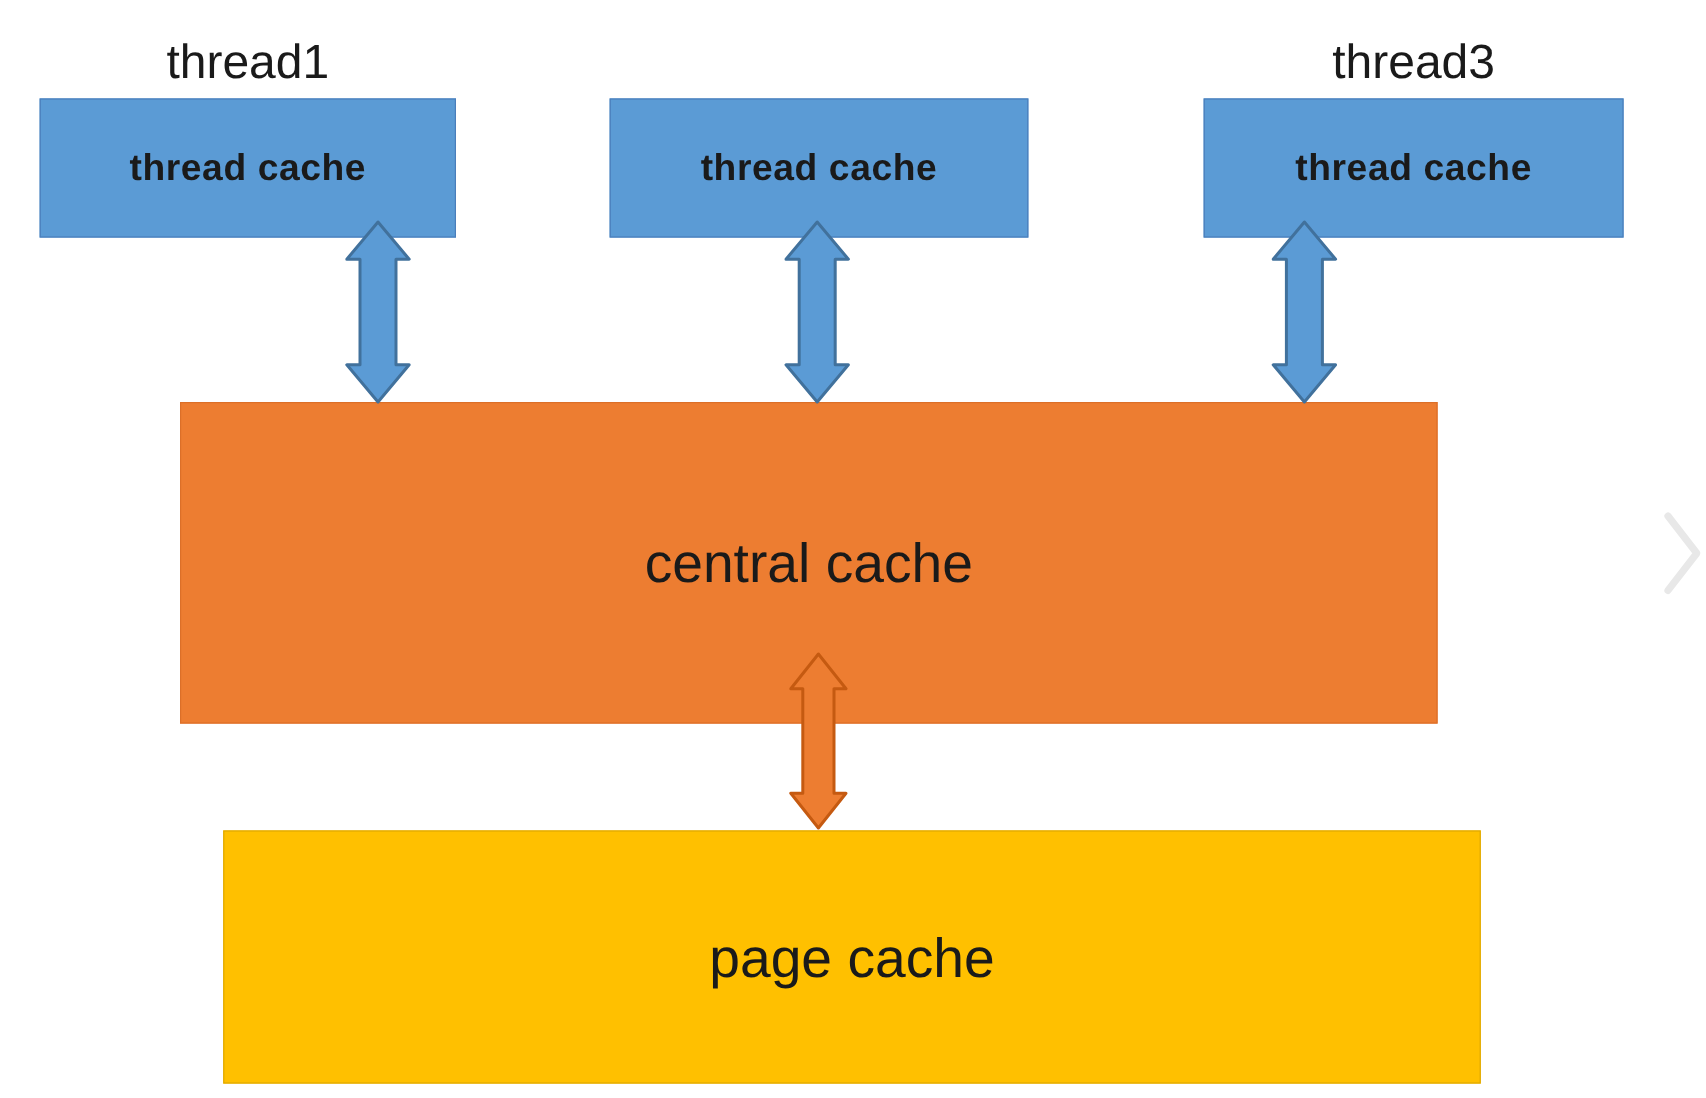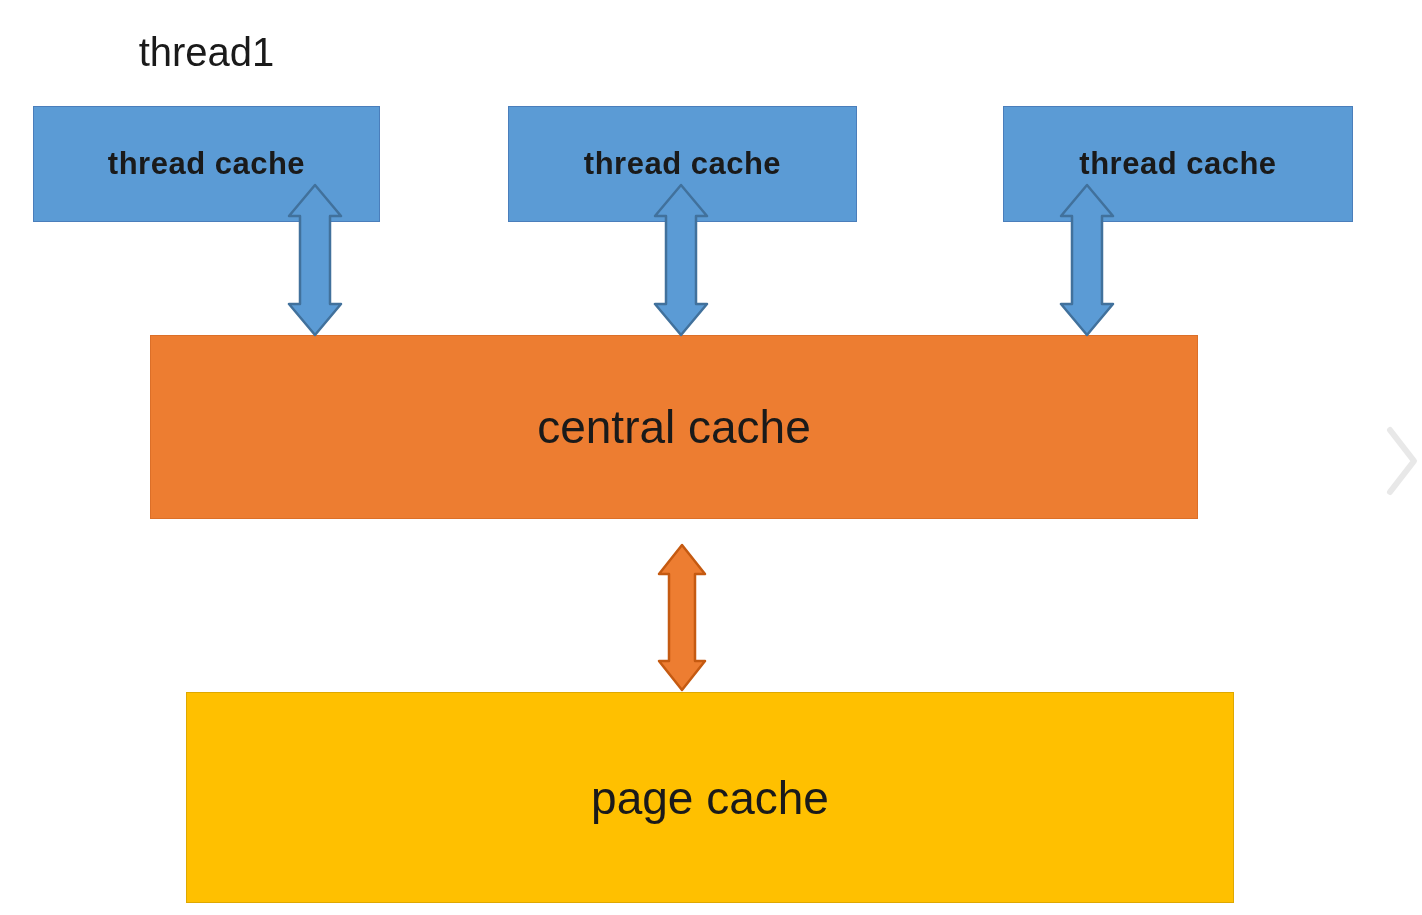--- a/index.html
+++ b/index.html
@@ -29,21 +29,20 @@
   .thread-box {
     position: absolute;
     top: 82px;
     height: 116px;
     background: var(--c-thread-box-fill, #5b9bd5);
     border: 1px solid var(--c-thread-box-border, #4a7ebb);
     box-sizing: border-box;
     display: flex;
     align-items: center;
     justify-content: center;
-    margin-top: 24px;
   }
   .thread-box .box-label {
     font-size: 31px;
     font-weight: 700;
     letter-spacing: 0.5px;
     color: var(--c-text, #1a1a1a);
   }
   .t1, .b1 { left: 33px;  width: 347px; }
   .t2, .b2 { left: 508px; width: 349px; }
   .t3, .b3 { left: 1003px; width: 350px; }
@@ -61,21 +60,21 @@
     position: absolute;
     left: 150px;
     width: 1048px;
     box-sizing: border-box;
     display: flex;
     align-items: center;
     justify-content: center;
   }
   .central-box {
     top: 335px;
-    height: 184px;
+    height: 268px;
     background: var(--c-central-box-fill, #ed7d31);
     border: 1px solid var(--c-central-box-border, #dc6f28);
   }
   .page-box {
     top: 692px;
     height: 211px;
     background: var(--c-page-box-fill, #ffc000);
     border: 1px solid var(--c-page-box-border, #dfa800);
     margin-left: 36px;
   }
@@ -90,20 +89,21 @@
     top: 424px;
     cursor: pointer;
   }
 </style>
 </head>
 <body>
 
 <div class="canvas">
 
   <div class="thread-title t1">thread1</div>
+  <div class="thread-title t3">thread3</div>
 
   <div class="thread-box b1">
     <span class="box-label">thread cache</span>
   </div>
   <div class="thread-box b2">
     <span class="box-label">thread cache</span>
   </div>
   <div class="thread-box b3">
     <span class="box-label">thread cache</span>
   </div>

